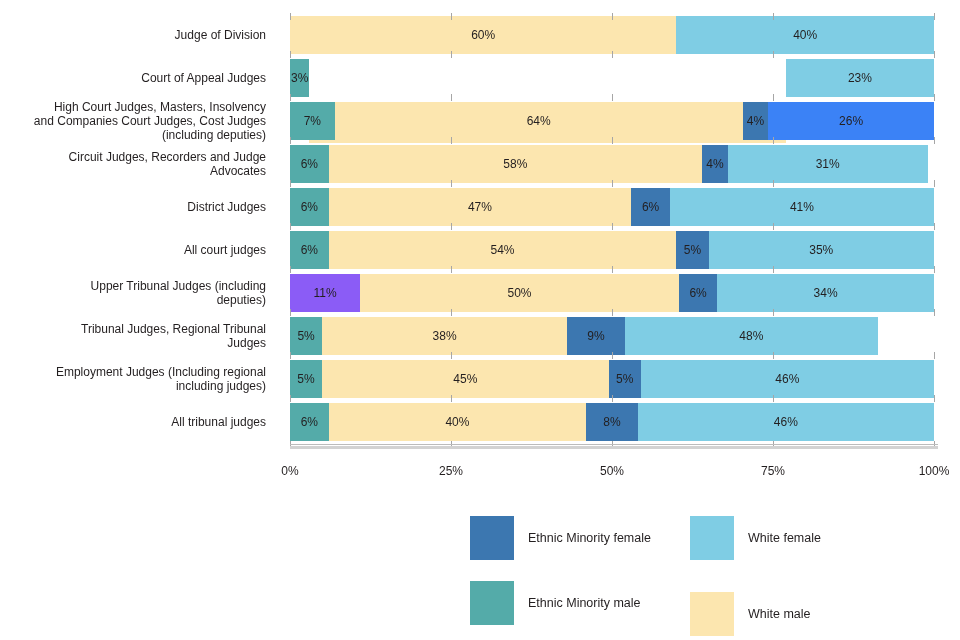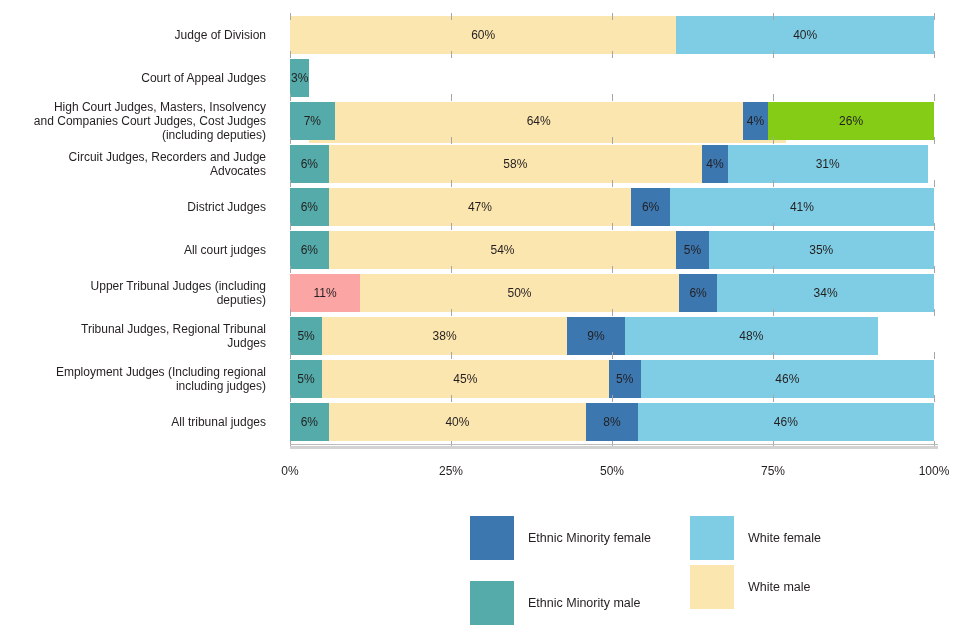--- a/index.html
+++ b/index.html
@@ -212,37 +212,40 @@
       <div class="tick-mark" style="left: 322px; top: 0px; height: 7px;"></div>
       <div class="tick-mark" style="left: 483px; top: 0px; height: 7px;"></div>
       <div class="tick-mark" style="left: 644px; top: 0px; height: 7px;"></div>
       <div class="bar-row" style="top: 46px; height: 38px;">
         <div class="seg" style="background: rgb(84, 171, 169); width: 19.32px;">
           <span class="seg-label">3%</span>
         </div>
         <div class="seg" style="background: rgb(252, 230, 175); width: 476.56px; margin-top: 46px;">
           <span class="seg-label">74%</span>
         </div>
+        <div class="seg" style="background: rgb(127, 205, 228); width: 148.12px;">
+          <span class="seg-label">23%</span>
+        </div>
       </div>
       <div class="tick-mark" style="left: 0px; top: 38px; height: 7px;"></div>
       <div class="tick-mark" style="left: 161px; top: 38px; height: 7px;"></div>
       <div class="tick-mark" style="left: 322px; top: 38px; height: 7px;"></div>
       <div class="tick-mark" style="left: 483px; top: 38px; height: 7px;"></div>
       <div class="tick-mark" style="left: 644px; top: 38px; height: 7px;"></div>
       <div class="bar-row" style="top: 89px; height: 38px;">
         <div class="seg" style="background: rgb(84, 171, 169); width: 45.08px;">
           <span class="seg-label">7%</span>
         </div>
         <div class="seg" style="background: rgb(252, 230, 175); width: 412.16px;">
           <span class="seg-label">64%</span>
         </div>
         <div class="seg" style="background: rgb(60, 119, 176); width: 25.76px;">
           <span class="seg-label">4%</span>
         </div>
-        <div class="seg" style="background: #84cc16; width: 167.44px;">
+        <div class="seg" style="background: #3b82f6; width: 167.44px;">
           <span class="seg-label">26%</span>
         </div>
       </div>
       <div class="tick-mark" style="left: 0px; top: 81px; height: 7px;"></div>
       <div class="tick-mark" style="left: 161px; top: 81px; height: 7px;"></div>
       <div class="tick-mark" style="left: 322px; top: 81px; height: 7px;"></div>
       <div class="tick-mark" style="left: 483px; top: 81px; height: 7px;"></div>
       <div class="tick-mark" style="left: 644px; top: 81px; height: 7px;"></div>
       <div class="bar-row" style="top: 132px; height: 38px;">
         <div class="seg" style="background: rgb(84, 171, 169); width: 38.64px;">
@@ -295,21 +298,21 @@
         <div class="seg" style="background: rgb(127, 205, 228); width: 225.4px;">
           <span class="seg-label">35%</span>
         </div>
       </div>
       <div class="tick-mark" style="left: 0px; top: 210px; height: 7px;"></div>
       <div class="tick-mark" style="left: 161px; top: 210px; height: 7px;"></div>
       <div class="tick-mark" style="left: 322px; top: 210px; height: 7px;"></div>
       <div class="tick-mark" style="left: 483px; top: 210px; height: 7px;"></div>
       <div class="tick-mark" style="left: 644px; top: 210px; height: 7px;"></div>
       <div class="bar-row" style="top: 261px; height: 38px;">
-        <div class="seg" style="background: #fca5a5; width: 70.84px;">
+        <div class="seg" style="background: #8b5cf6; width: 70.84px;">
           <span class="seg-label">11%</span>
         </div>
         <div class="seg" style="background: rgb(252, 230, 175); width: 322px;">
           <span class="seg-label">50%</span>
         </div>
         <div class="seg" style="background: rgb(60, 119, 176); width: 38.64px;">
           <span class="seg-label">6%</span>
         </div>
         <div class="seg" style="background: rgb(127, 205, 228); width: 218.96px;">
           <span class="seg-label">34%</span>
@@ -401,19 +404,19 @@
         <div class="legend-text">Ethnic Minority female</div>
       </div>
       <div class="legend-item" style="left: 220px; top: 0px;">
         <div class="legend-swatch" style="background: rgb(127, 205, 228);"></div>
         <div class="legend-text">White female</div>
       </div>
       <div class="legend-item" style="left: 0px; top: 65px;">
         <div class="legend-swatch" style="background: rgb(84, 171, 169);"></div>
         <div class="legend-text">Ethnic Minority male</div>
       </div>
-      <div class="legend-item" style="left: 220px; top: 49px;">
+      <div class="legend-item" style="left: 220px; top: 76px;">
         <div class="legend-swatch" style="background: rgb(252, 230, 175);"></div>
         <div class="legend-text">White male</div>
       </div>
     </div>
 
 </div>
 
 </body></html>

